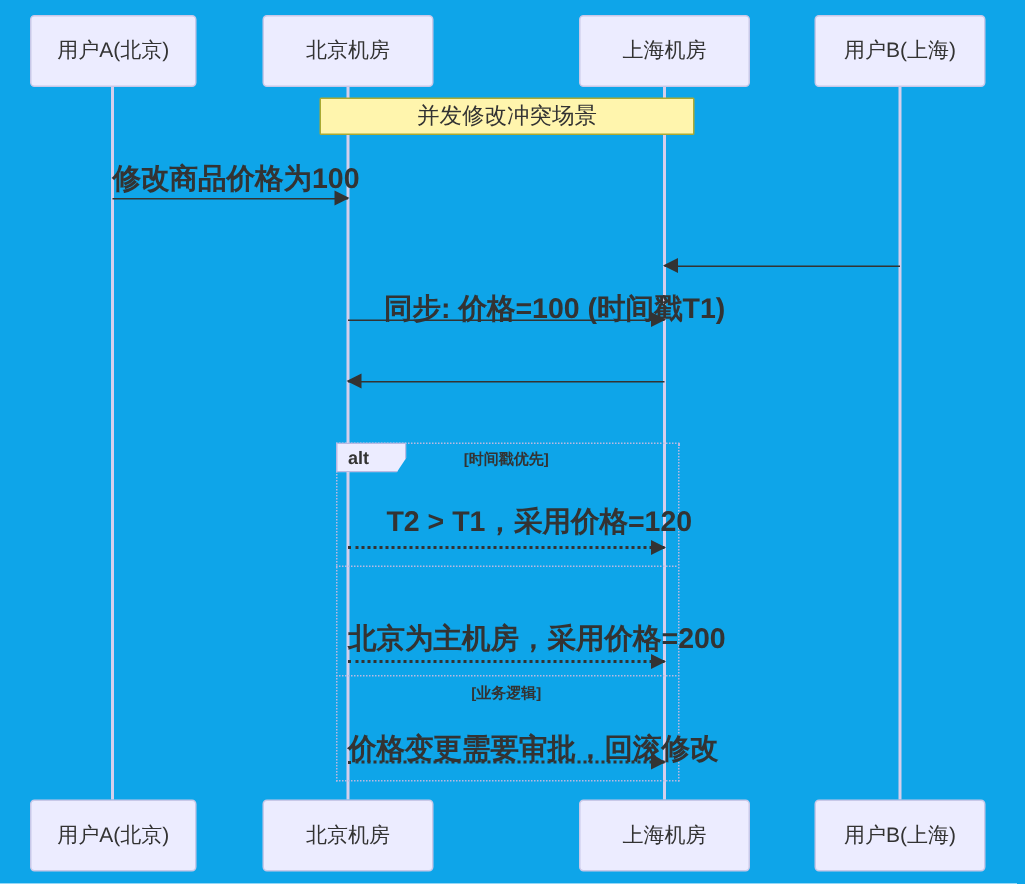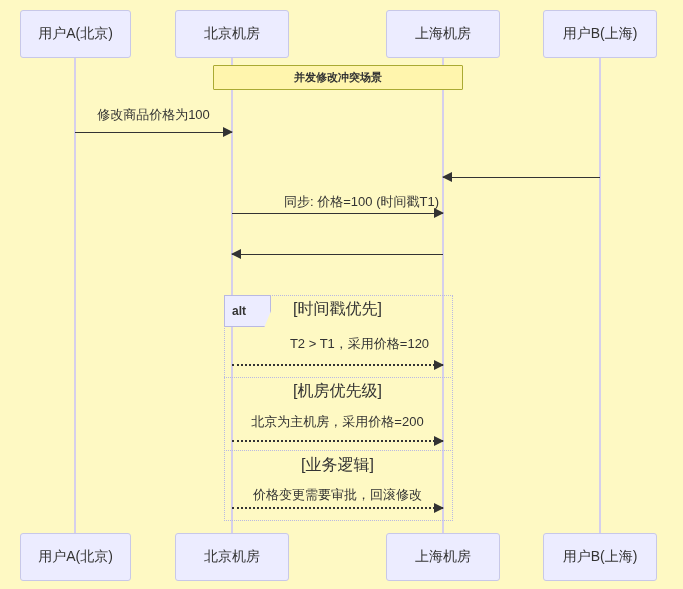--- a/index.html
+++ b/index.html
@@ -1,21 +1,21 @@
 <!DOCTYPE html>
 <html style="--actor-fill: #ECECFF; --actor-border: #C8C8E8; --note-fill: #FFF5AD; --note-border: #AAAA33; --frame-border: #B9B9E2; --lifeline: #D5CFEC; --arrow: #333333; --text: #333333;"><head>
 <meta charset="utf-8">
 <style>
   html, body { margin: 0; padding: 0; background: #ffffff; }
   body { font-family: "Liberation Sans", "DejaVu Sans", sans-serif; }
   #canvas {
     position: relative;
     width: 683px;
     height: 589px;
-    background: #fef9c3;
+    background: #0ea5e9;
     overflow: hidden;
     color: var(--text, #333);
   }
   .abs { position: absolute; }
 
   .lifeline {
     width: 2px;
     background: var(--lifeline, #D5CFEC);
   }
   .actor {
@@ -29,27 +29,26 @@
     font-size: 14px;
     color: var(--text, #333);
   }
   .note {
     background: var(--note-fill, #FFF5AD);
     border: 1px solid var(--note-border, #AAAA33);
     border-radius: 1px;
     display: flex;
     align-items: center;
     justify-content: center;
-    font-size: 11px;
+    font-size: 15px;
     color: var(--text, #333);
-    font-weight: bold;
   }
   .msg-label {
-    font-size: 13px;
-    font-weight: normal;
+    font-size: 19px;
+    font-weight: bold;
     text-align: center;
     color: var(--text, #333);
     white-space: nowrap;
   }
   .msg-line {
     height: 0;
     border-top: 1.5px solid var(--arrow, #333);
   }
   .msg-line.dashed {
     border-top: 2px dotted var(--arrow, #333);
@@ -79,22 +78,22 @@
     clip-path: polygon(0 0, 100% 0, 100% 50%, 86% 100%, 0 100%);
     display: flex;
     align-items: center;
     font-size: 12px;
     font-weight: bold;
     padding-left: 7px;
     box-sizing: border-box;
     color: var(--text, #333);
   }
   .alt-condition {
-    font-size: 16px;
-    font-weight: normal;
+    font-size: 10px;
+    font-weight: bold;
     text-align: center;
     color: var(--text, #333);
   }
   .alt-divider {
     height: 0;
     border-top: 1px dotted var(--frame-border, #B9B9E2);
   }
 </style>
 </head>
 <body>
@@ -136,32 +135,31 @@
   <div class="abs msg-line" style="left:232px; top:213px; width:211px;">
     <div class="arrowhead-right"></div>
   </div>
 
   <div class="abs msg-line" style="left:232px; top:254px; width:211px;">
     <div class="arrowhead-left"></div>
   </div>
 
 
   <div class="abs alt-frame" style="left:224px; top:295px; width:227px; height:224px;"></div>
-  <div class="abs alt-tab" style="left:224px; top:295px; width:47px; height:32px;">
+  <div class="abs alt-tab" style="left:224px; top:295px; width:47px; height:20px;">
     <span>alt</span>
   </div>
 
   <div class="abs alt-condition" style="left:224px; top:299px; width:227px;">[时间戳优先]</div>
   <div class="abs msg-label" style="left:232px; top:335px; width:255px;">T2 &gt; T1，采用价格=120</div>
   <div class="abs msg-line dashed" style="left:232px; top:364px; width:211px;">
     <div class="arrowhead-right"></div>
   </div>
   <div class="abs alt-divider" style="left:224px; top:377px; width:227px;"></div>
 
-  <div class="abs alt-condition" style="left:224px; top:381px; width:227px;">[机房优先级]</div>
   <div class="abs msg-label" style="left:232px; top:413px; width:211px;">北京为主机房，采用价格=200</div>
   <div class="abs msg-line dashed" style="left:232px; top:440px; width:211px;">
     <div class="arrowhead-right"></div>
   </div>
   <div class="abs alt-divider" style="left:224px; top:450px; width:227px;"></div>
 
   <div class="abs msg-label" style="left:232px; top:486px; width:211px;">价格变更需要审批，回滚修改</div>
   <div class="abs alt-condition" style="left:224px; top:455px; width:227px;">[业务逻辑]</div>
   <div class="abs msg-line dashed" style="left:232px; top:507px; width:211px;">
     <div class="arrowhead-right"></div>

